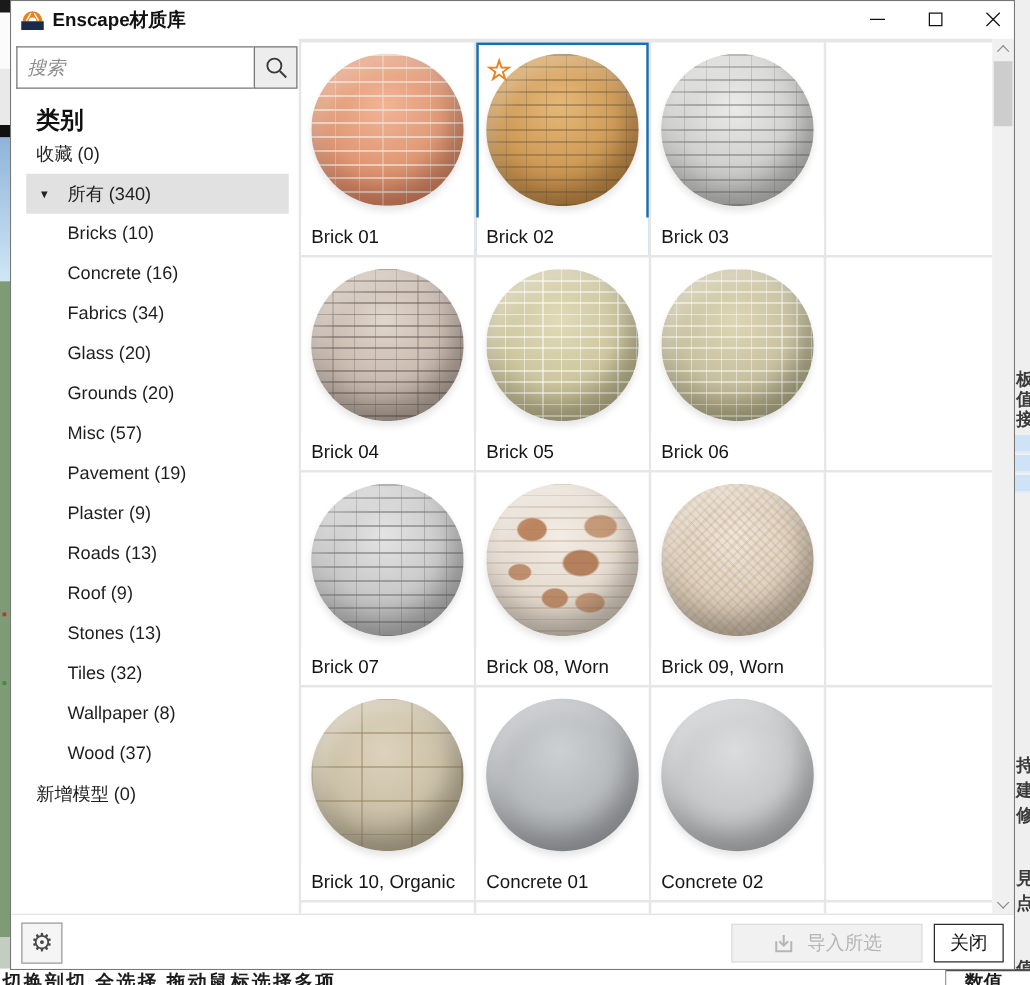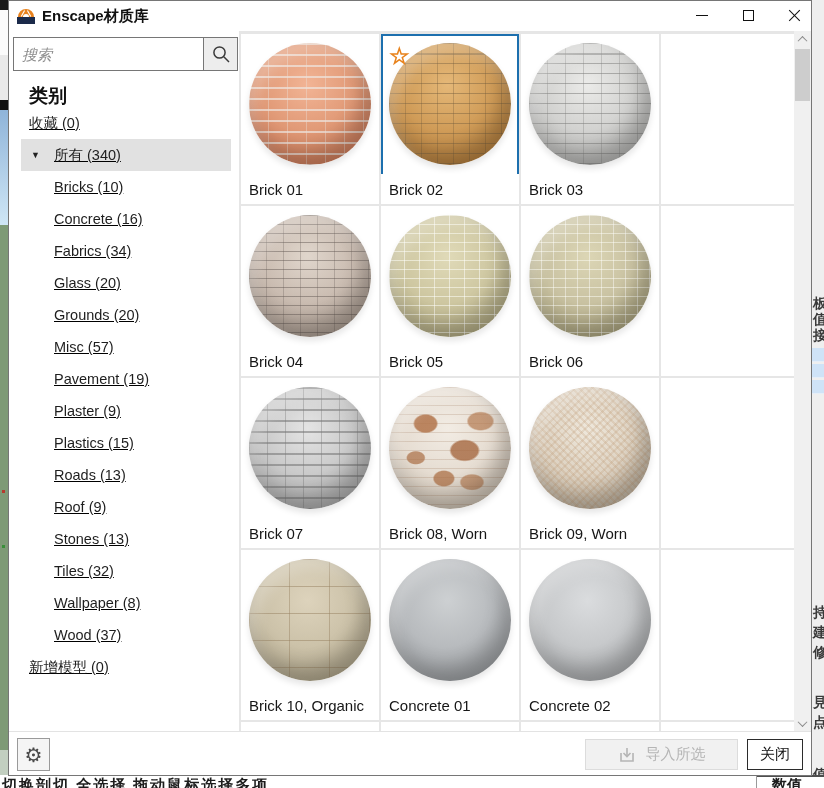--- a/index.html
+++ b/index.html
@@ -49,21 +49,21 @@
 
   
   .sidebar { position:absolute; left:0; top:30px; width:230px; height:702px; background:#fff; }
   .search-row { position:absolute; left:4px; top:6px; height:34px; display:flex; }
   .search-input { width:190px; height:34px; border:1px solid #767676; border-right:none;
                   padding:0 8px; font-size:15px; font-family:"Liberation Sans",sans-serif; color:#222; background:#fff; outline:none; }
   .search-input::placeholder { font-style:italic; color:#8d8d8d; }
   .search-btn { width:35px; height:34px; border:1px solid #767676; background:#ededed;
                 display:flex; align-items:center; justify-content:center; padding:0; }
   .cat-header { position:absolute; left:20px; top:52px; font-size:19px; font-weight:700; color:#111; }
-  .side-list { position:absolute; left:0; top:76px; width:222px;text-decoration:underline; }
+  .side-list { position:absolute; left:0; top:76px; width:222px; }
   .side-item { position:relative; height:32px; display:flex; align-items:center; font-size:14.5px; color:#1e1e1e; font-weight:500; }
   .side-item.sel { background:#e1e1e1; margin-left:12px; }
   .side-item .tri { position:absolute; left:10px; font-size:9px; color:#222; }
   .side-item.level0 .side-label { padding-left:20px; }
   .side-item.level1 .side-label { padding-left:33px; }
   .side-item.sel.level1 .side-label { padding-left:33px; }
   .side-item.level2 .side-label { padding-left:45px; }
 
   
   .grid-viewport { position:absolute; left:230px; top:30px; width:555px; height:700px;
@@ -242,23 +242,20 @@
           <div class="side-item level2">
             <span class="side-label">Misc (57)</span>
           </div>
           <div class="side-item level2">
             <span class="side-label">Pavement (19)</span>
           </div>
           <div class="side-item level2">
             <span class="side-label">Plaster (9)</span>
           </div>
           <div class="side-item level2">
-            <span class="side-label">Plastics (15)</span>
-          </div>
-          <div class="side-item level2">
             <span class="side-label">Roads (13)</span>
           </div>
           <div class="side-item level2">
             <span class="side-label">Roof (9)</span>
           </div>
           <div class="side-item level2">
             <span class="side-label">Stones (13)</span>
           </div>
           <div class="side-item level2">
             <span class="side-label">Tiles (32)</span>

